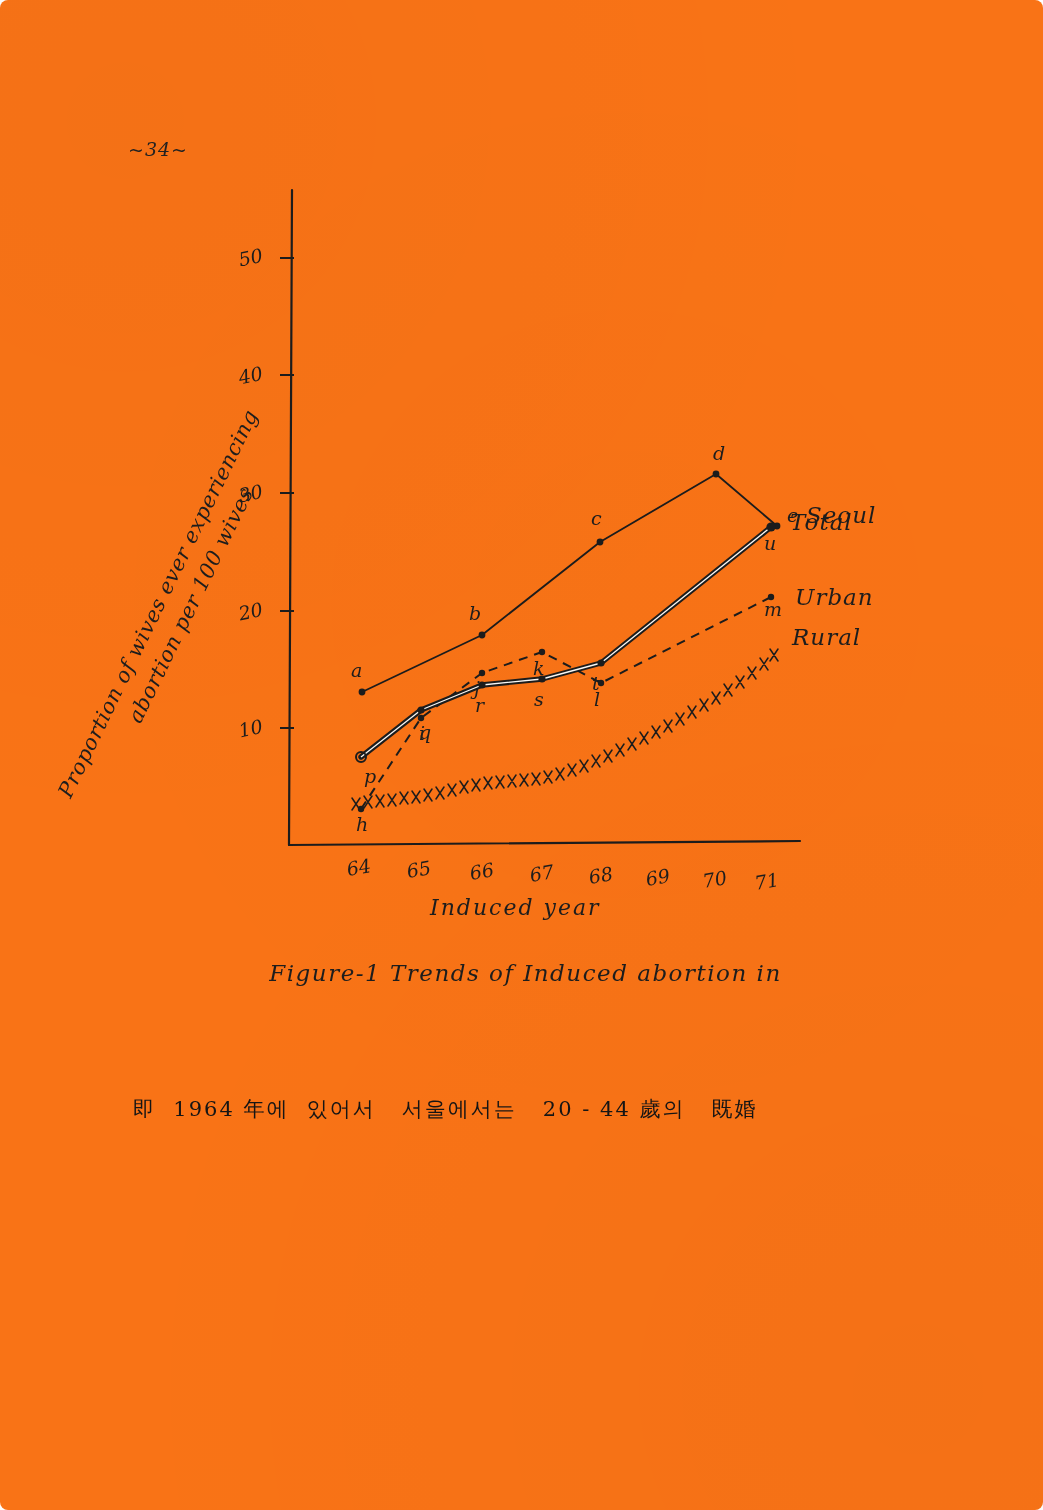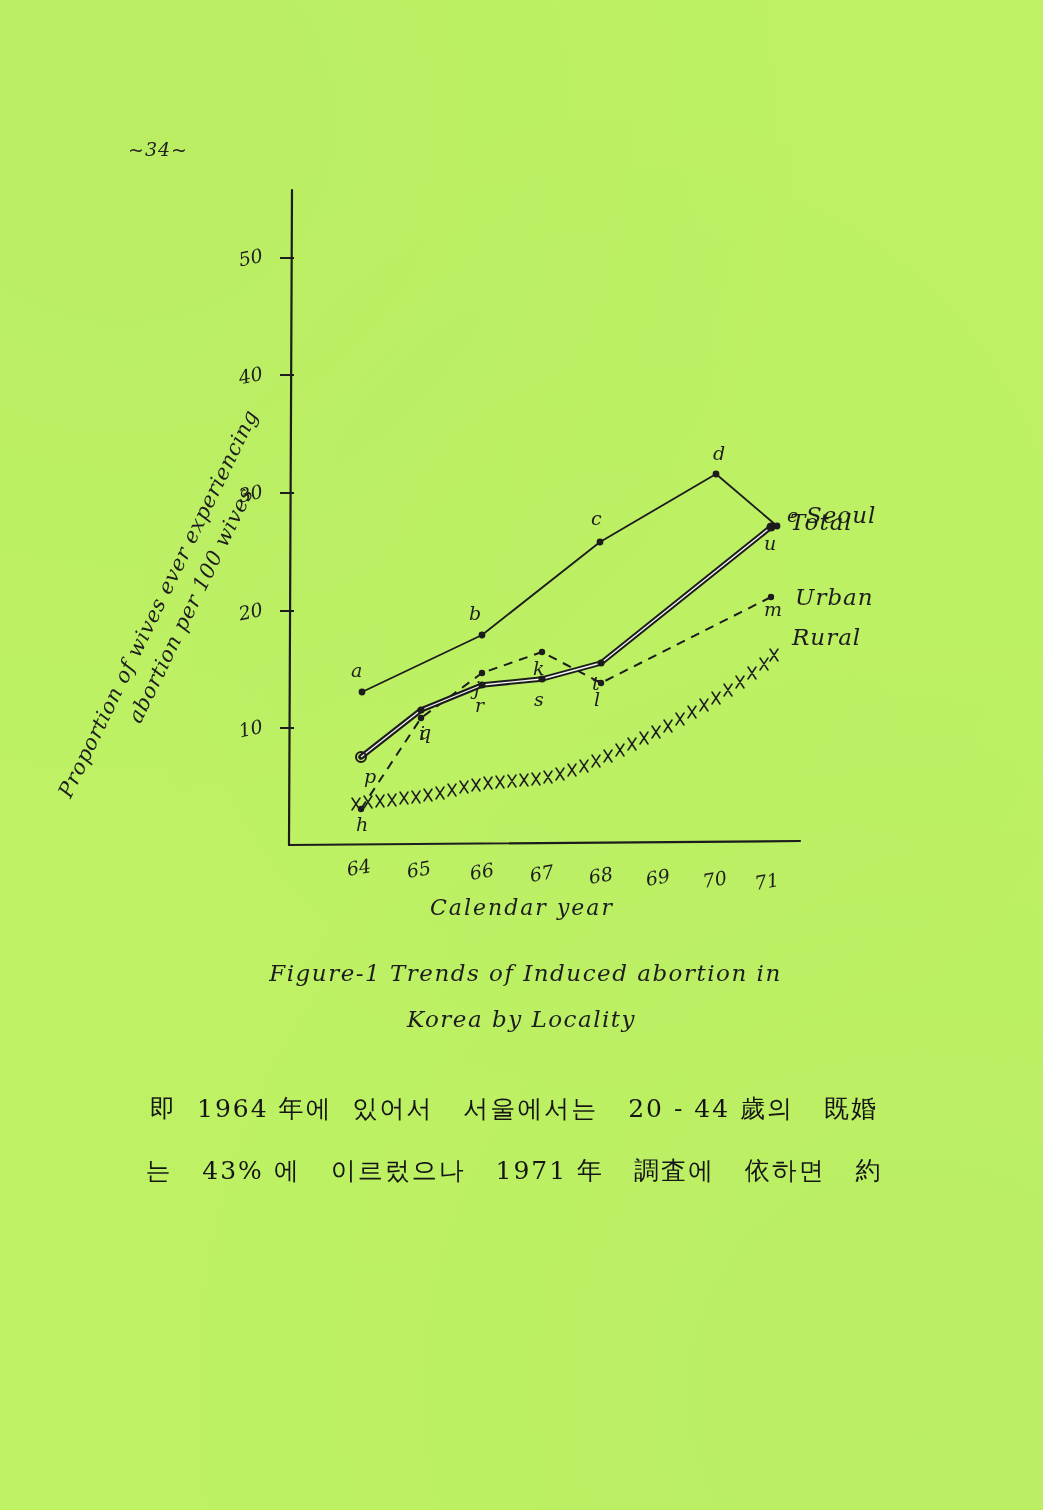--- a/index.html
+++ b/index.html
@@ -11,21 +11,22 @@
     width: 1043px;
     height: 1510px;
     position: relative;
     font-family: "DejaVu Serif", serif;
     color: #1a1a1a;
     overflow: hidden;
   }
   .page {
     position: absolute;
     inset: 0;
-    background: #bef264;
+    background: #f97316;
+    border-radius: 8px;
   }
   
   .paper-tint {
     position: absolute;
     inset: 0;
     background:
       radial-gradient(circle at 12% 8%, rgba(0,0,0,0.018), rgba(0,0,0,0) 45%),
       radial-gradient(circle at 88% 92%, rgba(0,0,0,0.02), rgba(0,0,0,0) 50%),
       radial-gradient(circle at 60% 40%, rgba(0,0,0,0.008), rgba(0,0,0,0) 60%);
     pointer-events: none;
@@ -84,29 +85,28 @@
     font-size: 23px;
     font-style: italic;
     letter-spacing: 1.5px;
     color: #1d1d1d;
     line-height: 2.0;
   }
   .caption .line1 { display: block; padding-left: 8px; }
   .caption .line2 { display: block; }
   .body-text {
     position: absolute;
-    left: 114px;
+    left: 133px;
     top: 1078px;
     width: 800px;
-    font-size: 25px;
+    font-size: 21px;
     line-height: 62px;
     letter-spacing: 2px;
     color: #151515;
     font-family: "DejaVu Serif", serif;
-    text-align: center;
   }
   .body-text .ln {
     display: block;
     white-space: pre;
   }
   .svg-wrap {
     position: absolute;
     left: 0;
     top: 0;
     width: 1043px;
@@ -269,25 +269,23 @@
           <text class="series-label" x="792" y="458" stroke="none" fill="#1d1d1d" style="display:none">Rural</text>
         </g>
         <text class="series-label" x="790" y="460" style="display:none">Rural</text>
         <text class="series-label" x="790" y="462" style="display:none">Rural</text>
         <text class="series-label" x="792" y="465" fill="#1d1d1d" style="visibility:hidden">Rural</text>
         <text class="series-label" x="792" y="470" fill="#1d1d1d" style="display:none">Rural</text>
         <text class="series-label" x="792" y="495" fill="#1d1d1d">Rural</text>
       </svg>
     </div>
 
-    <div class="xlabel">Calendar year</div>
+    <div class="xlabel">Induced year</div>
   </div>
 
   <div class="caption">
     <span class="line1">Figure-1  Trends of Induced abortion in</span>
-    <span class="line2">Korea  by Locality</span>
   </div>
 
   <div class="body-text">
     <span class="ln">即  1964 年에  있어서   서울에서는   20 - 44 歲의   既婚</span>
-    <span class="ln">는   43% 에   이르렀으나   1971 年   調査에   依하면   約</span>
   </div>
 </div>
 
 </body></html>

